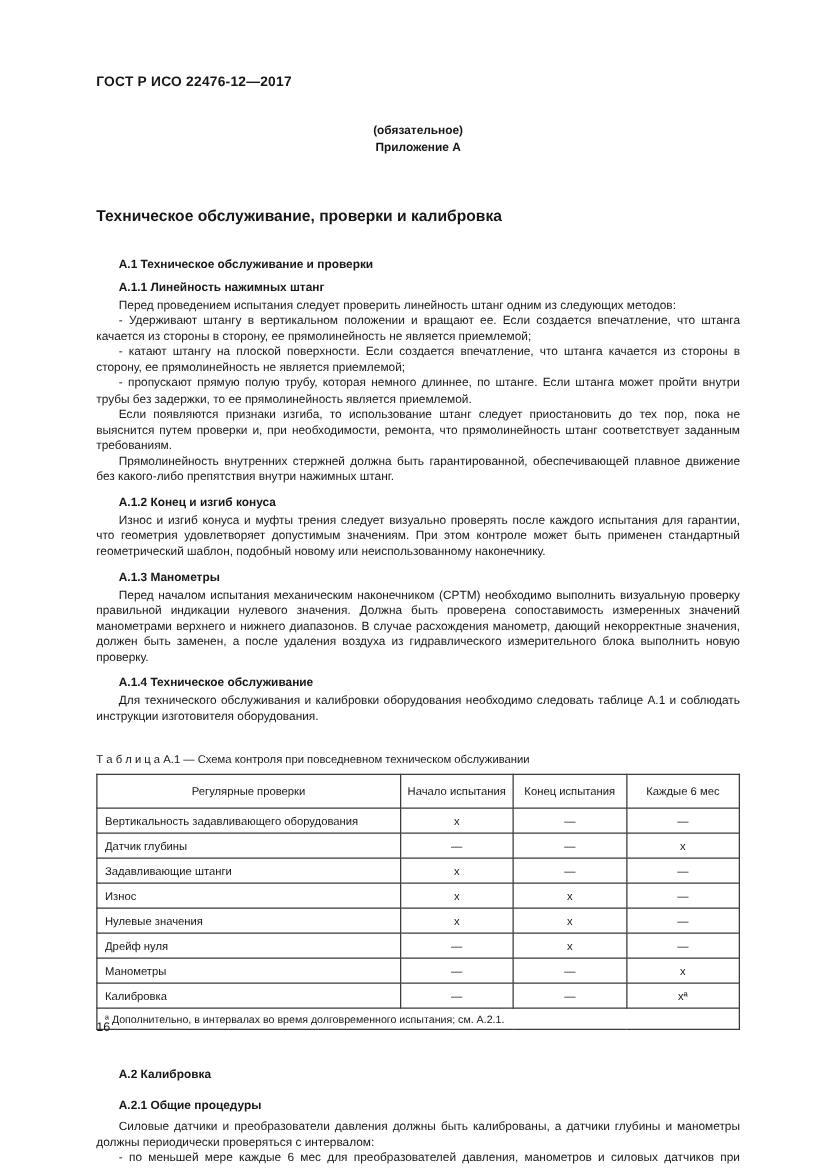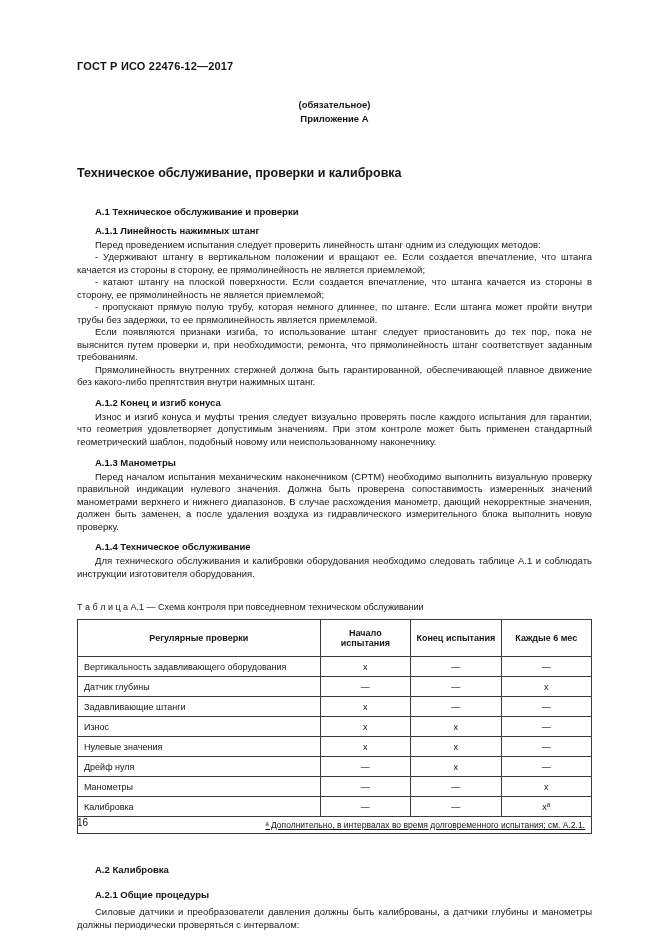--- a/index.html
+++ b/index.html
@@ -14,25 +14,25 @@
   .annex { margin-top: 26px; text-align: center; font-weight: bold; font-size: 9.5px; line-height: 1.45; }
   .annex p { margin: 0; }
   .doc-title { margin: 40px 0 26px; text-align: left; font-weight: bold; font-size: 12.5px; }
   .hd { font-size: 9.5px; font-weight: bold; margin: 8px 0 3px; text-indent: 18px; }
   .hd.major-gap { margin-top: 30px; }
   .hd.sub-gap { margin-top: 14px; margin-bottom: 6px; }
   .bp { font-size: 9.5px; line-height: 1.32; margin: 0; text-indent: 18px; text-align: justify; }
   .tcap { font-size: 9px; margin: 22px 0 5px; text-indent: 0; }
   table.tbl { width: 100%; border-collapse: collapse; font-size: 9px; color: #161616; }
   .tbl th, .tbl td { border: 1px solid #3a3a3a; }
-  .tbl th { font-weight: bold; padding: 8px 4px; }
+  .tbl th { font-weight: normal; padding: 8px 4px; }
   .tbl td { padding: 4.5px 6px; }
   .tbl td.lab { text-align: left; }
   .tbl td.val { text-align: center; width: 17.6%; }
-  .tbl td.fn { font-size: 8.5px; padding: 3px 6px; text-align: right; text-decoration: underline; }
+  .tbl td.fn { font-size: 8.5px; padding: 3px 6px; text-align: left; }
   .pageno { position: absolute; left: 77px; top: 817px; font-size: 10px; }
 </style>
 </head>
 <body>
 
 <div class="page">
   <div class="inner">
 
     <div class="doc-num">ГОСТ Р ИСО 22476-12—2017</div>
 

